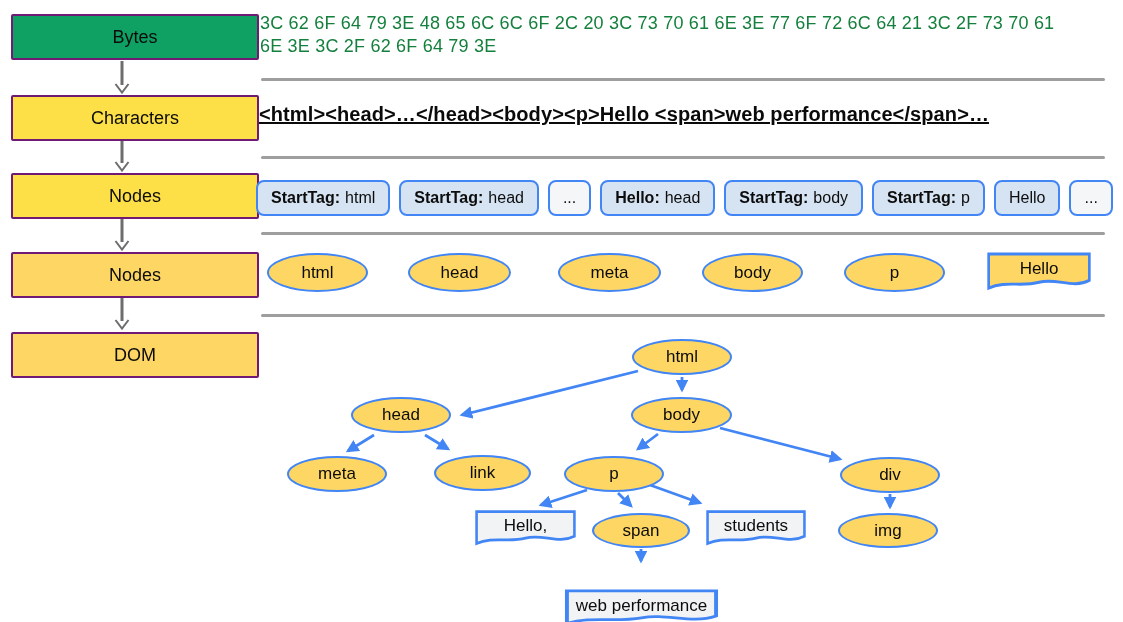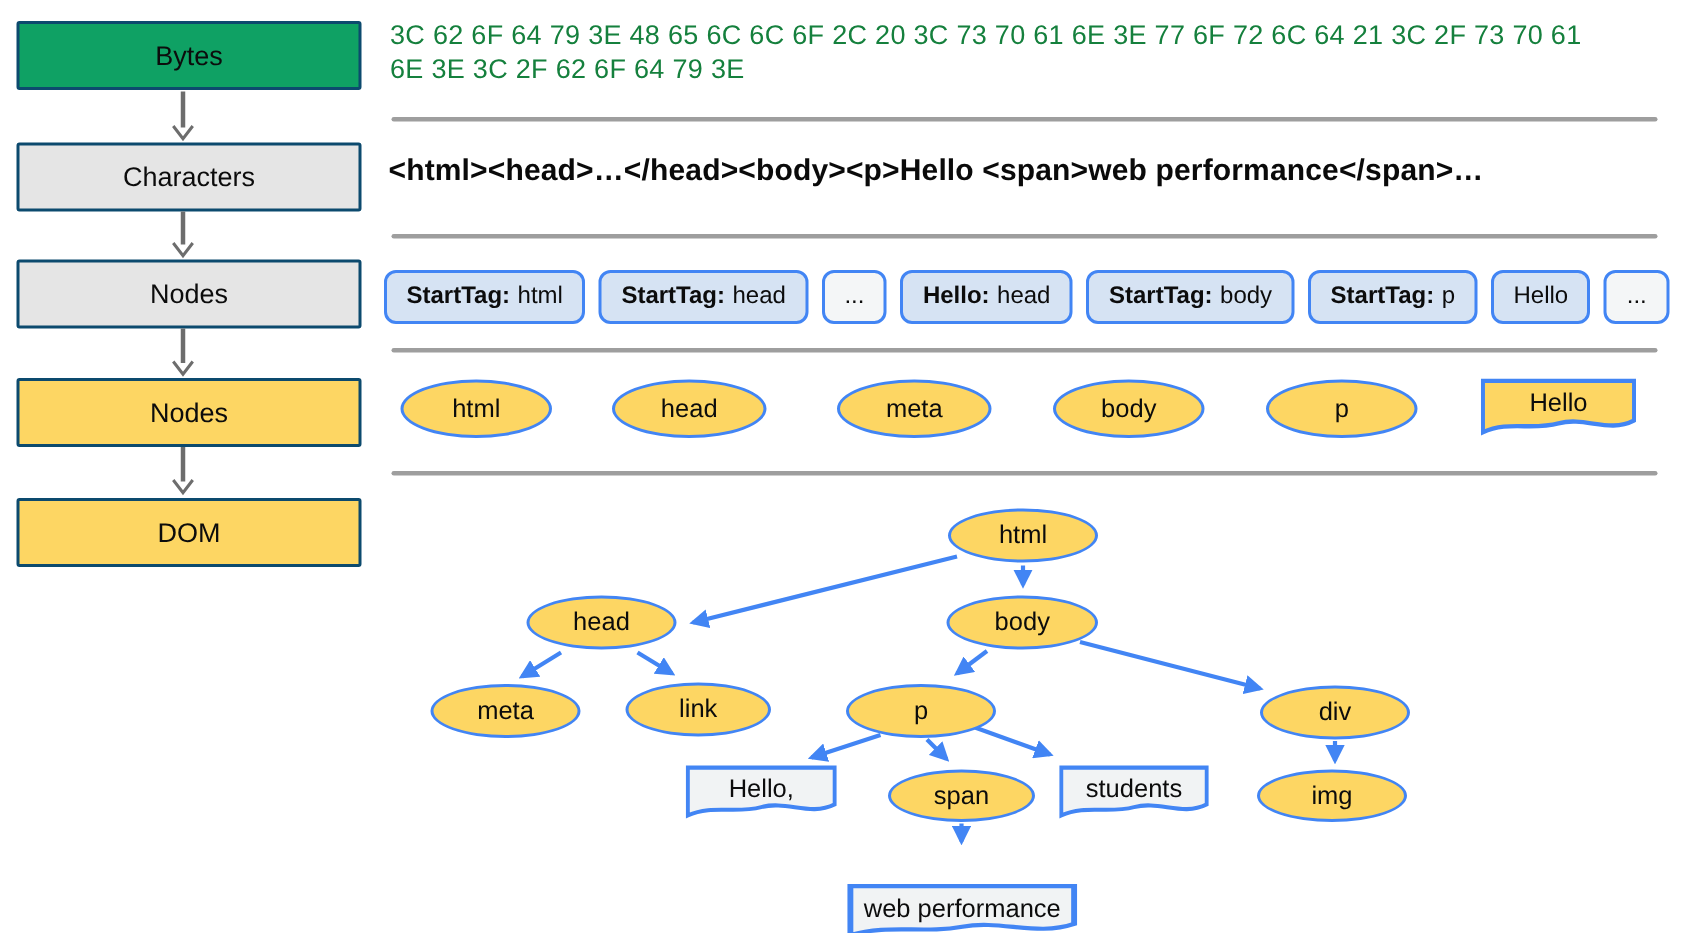--- a/index.html
+++ b/index.html
@@ -1,31 +1,31 @@
 <!DOCTYPE html>
 <html><head>
 <meta charset="utf-8">
 <style>
   html,body{margin:0;padding:0;background:#fff;}
   .canvas{position:relative;width:1123px;height:622px;background:#ffffff;overflow:hidden;
           font-family:"Liberation Sans", sans-serif;color:#111;}
   
-  .stage{position:absolute;left:11px;width:230px;height:46px;box-sizing:border-box;
-         border:2px solid #0c4a6e;border-radius:2px;display:flex;align-items:center;
+  .stage{position:absolute;left:11px;width:248px;height:46px;box-sizing:border-box;
+         border:2px solid #701a75;border-radius:2px;display:flex;align-items:center;
          justify-content:center;font-size:18px;color:#0c0c0c;}
   .stage--green{background:#0fa164;}
-  .stage--blue{background:#e5e5e5;}
+  .stage--blue{background:#fde047;}
   .stage--yellow{background:#fdd663;}
   
   .sep{position:absolute;left:261px;width:844px;height:3px;background:#9e9e9e;border-radius:2px;}
   
   .bytes{position:absolute;left:260px;top:12px;width:810px;font-size:18px;line-height:23px;
          white-space:pre-line;letter-spacing:0.2px;color:#15803d;}
   .chars{position:absolute;left:259px;top:103px;font-size:20px;font-weight:bold;
-         letter-spacing:0.1px;color:#0a0a0a;white-space:nowrap;}
+         letter-spacing:0.1px;color:#0a0a0a;white-space:nowrap;text-decoration:underline;}
   
   .tokens{position:absolute;left:256px;top:180px;display:flex;gap:9px;}
   .token{height:30px;box-sizing:border-box;border:2.5px solid #4285f4;border-radius:8px;
          background:#d6e3f3;display:flex;align-items:center;padding:16px 13px;font-size:16px;
          white-space:nowrap;color:#0c0c0c;}
   .token b{font-weight:bold;margin-right:5px;}
   .token b:empty{margin:0;}
   .token--plain{background:#f4f6f7;}
   
   .ell{position:absolute;box-sizing:border-box;border:2.5px solid #4285f4;border-radius:50%;
@@ -149,27 +149,27 @@
       <line x1="650" y1="485" x2="700" y2="503"></line>
       <line x1="641" y1="549" x2="641" y2="561"></line>
       <line x1="890" y1="494" x2="890" y2="507"></line>
     </g>
   </svg>
 
   <div class="ell" style="left:632px;top:339px;width:100px;height:36px">html</div>
   <div class="ell" style="left:351px;top:397px;width:100px;height:36px">head</div>
   <div class="ell" style="left:631px;top:397px;width:101px;height:36px">body</div>
   <div class="ell" style="left:287px;top:456px;width:100px;height:36px">meta</div>
-  <div class="ell" style="left:417px;top:455px;width:97px;height:36px">link</div>
+  <div class="ell" style="left:434px;top:455px;width:97px;height:36px">link</div>
   <div class="ell" style="left:564px;top:456px;width:100px;height:36px">p</div>
   <div class="ell" style="left:840px;top:457px;width:100px;height:36px">div</div>
   <div class="ell" style="left:592px;top:513px;width:98px;height:35px">span</div>
   <div class="ell" style="left:838px;top:513px;width:100px;height:35px">img</div>
 
-  <div class="flag flag--light" style="left:456px;top:509px;width:103px;height:40px">
+  <div class="flag flag--light" style="left:474px;top:509px;width:103px;height:40px">
     <svg viewBox="0 0 120 44" preserveAspectRatio="none">
       <path class="flag-shape" d="M3,3 L117,3 L117,30 C98,39 80,27 60,32 C40,37 22,30 3,38 Z"></path>
     </svg>
     <span class="flag-label" style="margin-top:7px">Hello,</span>
   </div>
   <div class="flag flag--light" style="left:705px;top:509px;width:102px;height:40px">
     <svg viewBox="0 0 120 44" preserveAspectRatio="none">
       <path class="flag-shape" d="M3,3 L117,3 L117,30 C98,39 80,27 60,32 C40,37 22,30 3,38 Z"></path>
     </svg>
     <span class="flag-label" style="margin-top:7px">students</span>

